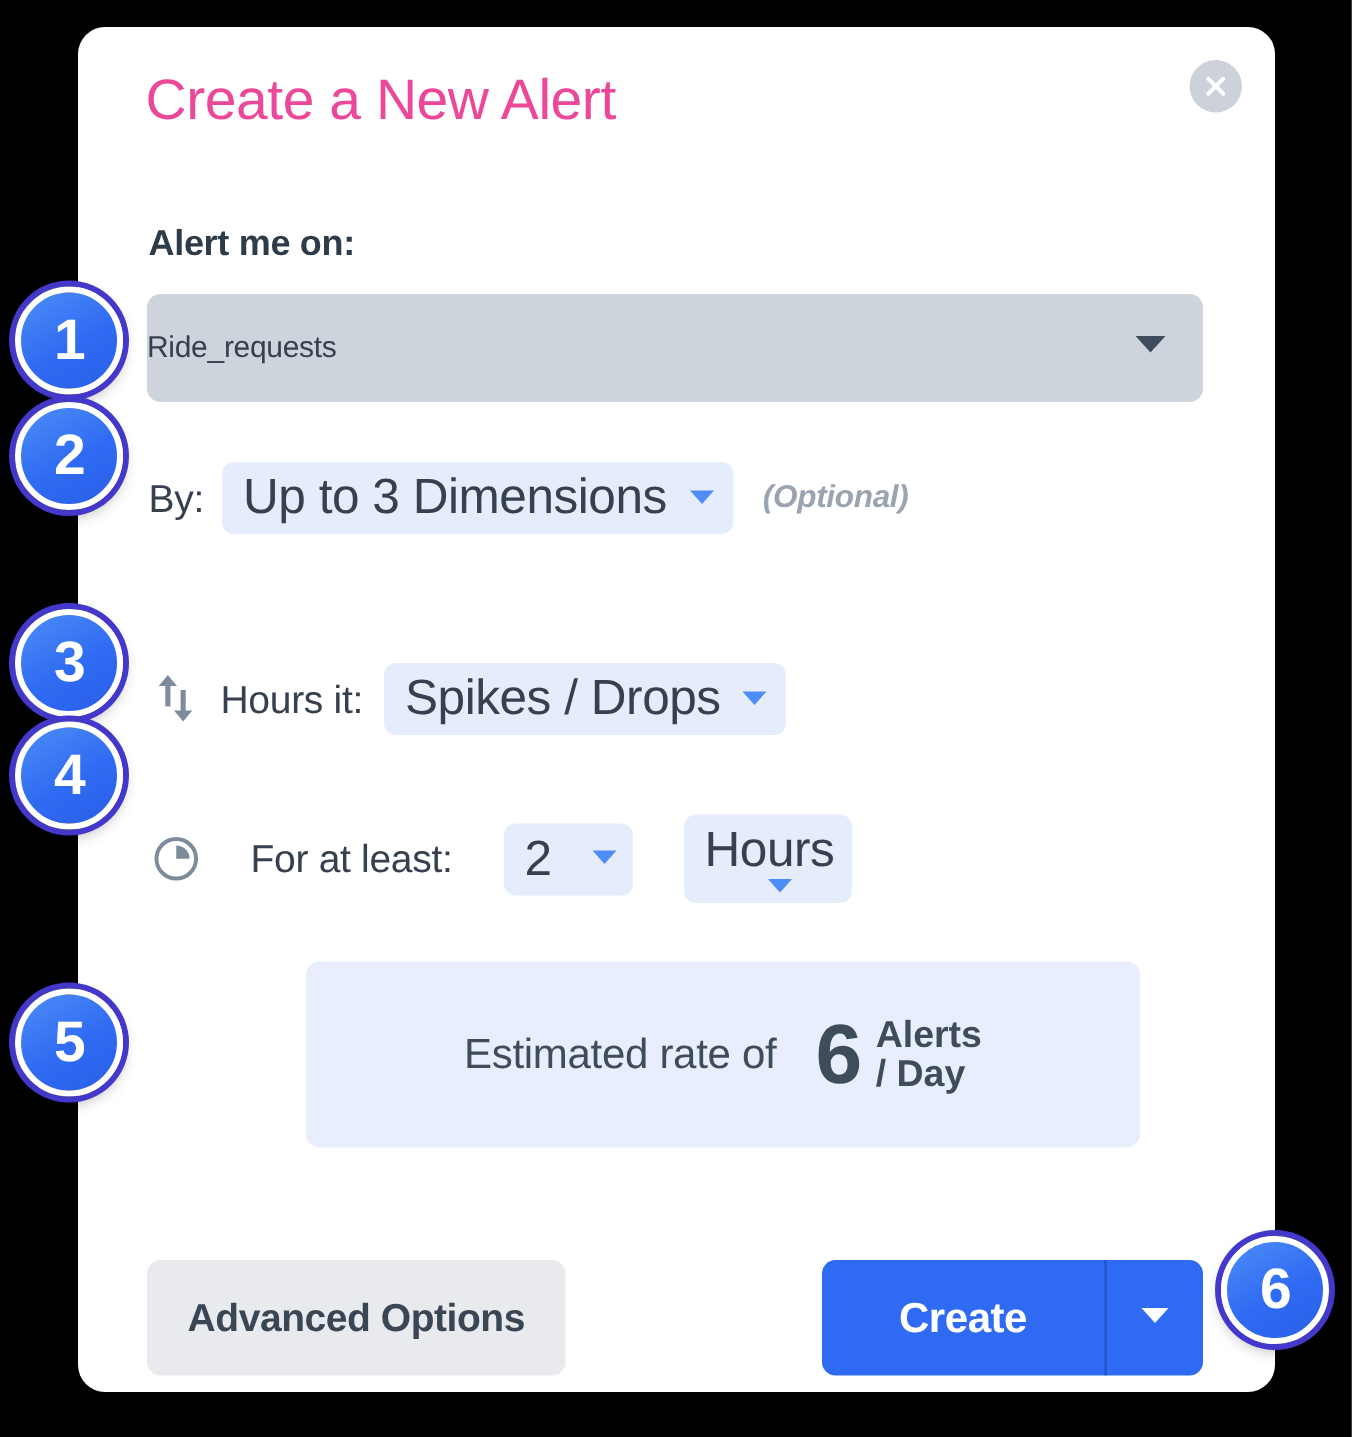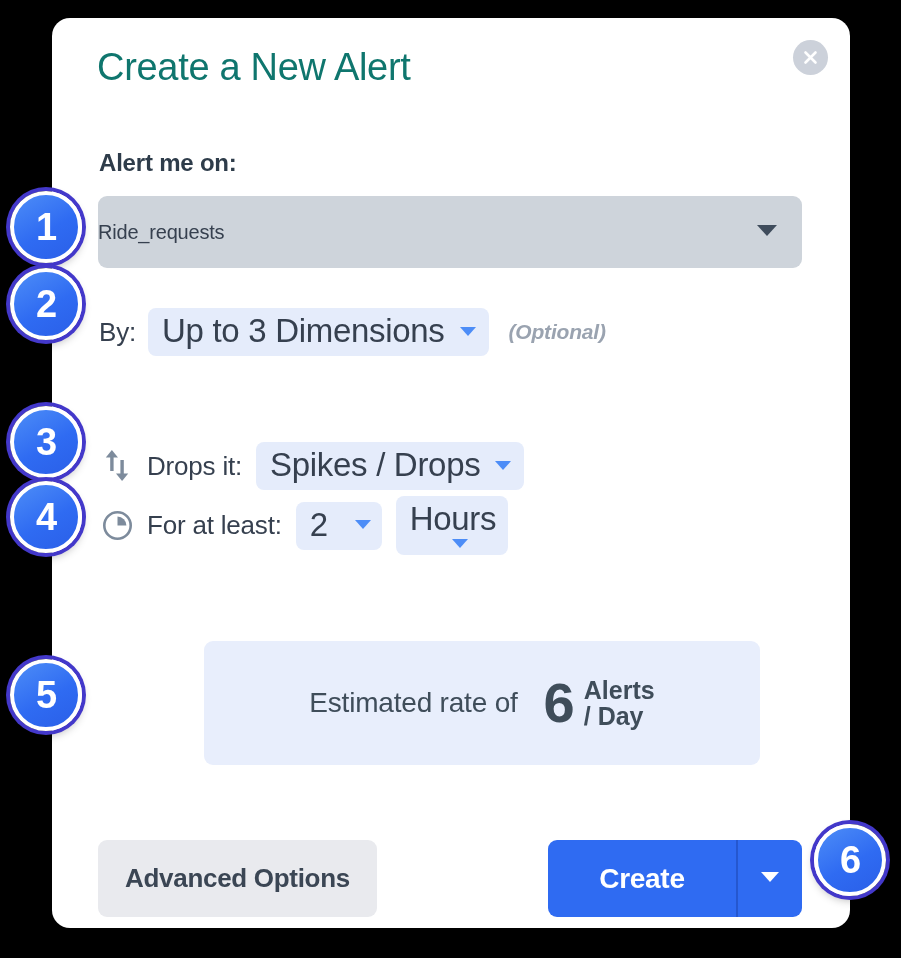--- a/index.html
+++ b/index.html
@@ -43,21 +43,21 @@
     cursor: pointer;
   }
   .close-btn svg { display: block; }
 
   .title {
     position: absolute;
     left: 45px;
     top: 28px;
     font-size: 38px;
     font-weight: 400;
-    color: #0f766e;
+    color: #ec4899;
     letter-spacing: -0.3px;
     white-space: nowrap;
   }
 
   .label-alert-on {
     position: absolute;
     left: 47px;
     top: 131px;
     font-size: 24px;
     font-weight: 700;
@@ -92,21 +92,21 @@
   }
 
   
   .row {
     position: absolute;
     display: flex;
     align-items: center;
   }
   .row-by     { left: 47px; top: 290px; }
   .row-when   { left: 48px; top: 424px; }
-  .row-forat  { left: 48px; top: 478px; }
+  .row-forat  { left: 48px; top: 525px; gap: 20px; }
 
   .row-label {
     font-size: 26px;
     color: #36404f;
     letter-spacing: -0.2px;
     white-space: nowrap;
   }
 
   .pill {
     display: inline-flex;
@@ -310,21 +310,21 @@
     <span class="icon-slot">
       <svg width="30" height="32" viewBox="0 0 30 32" aria-hidden="true">
         <g fill="#7d8b9c">
           <rect x="8.2" y="4" width="3.4" height="17"></rect>
           <path d="M9.9 0 L16 7.4 L3.8 7.4 Z"></path>
           <rect x="18.4" y="10" width="3.4" height="17"></rect>
           <path d="M20.1 31 L26.2 23.6 L14 23.6 Z"></path>
         </g>
       </svg>
     </span>
-    <span class="row-label">Drops it:</span>
+    <span class="row-label">Hours it:</span>
     <span class="pill" style="margin-left:14px;">
       <span class="ptext">Spikes / Drops</span>
       <span class="pcaret">
         <svg width="18" height="11" viewBox="0 0 18 11" aria-hidden="true">
           <path d="M1 1 L9 10 L17 1 Z" fill="#4d8df7"></path>
         </svg>
       </span>
     </span>
   </div>
 

